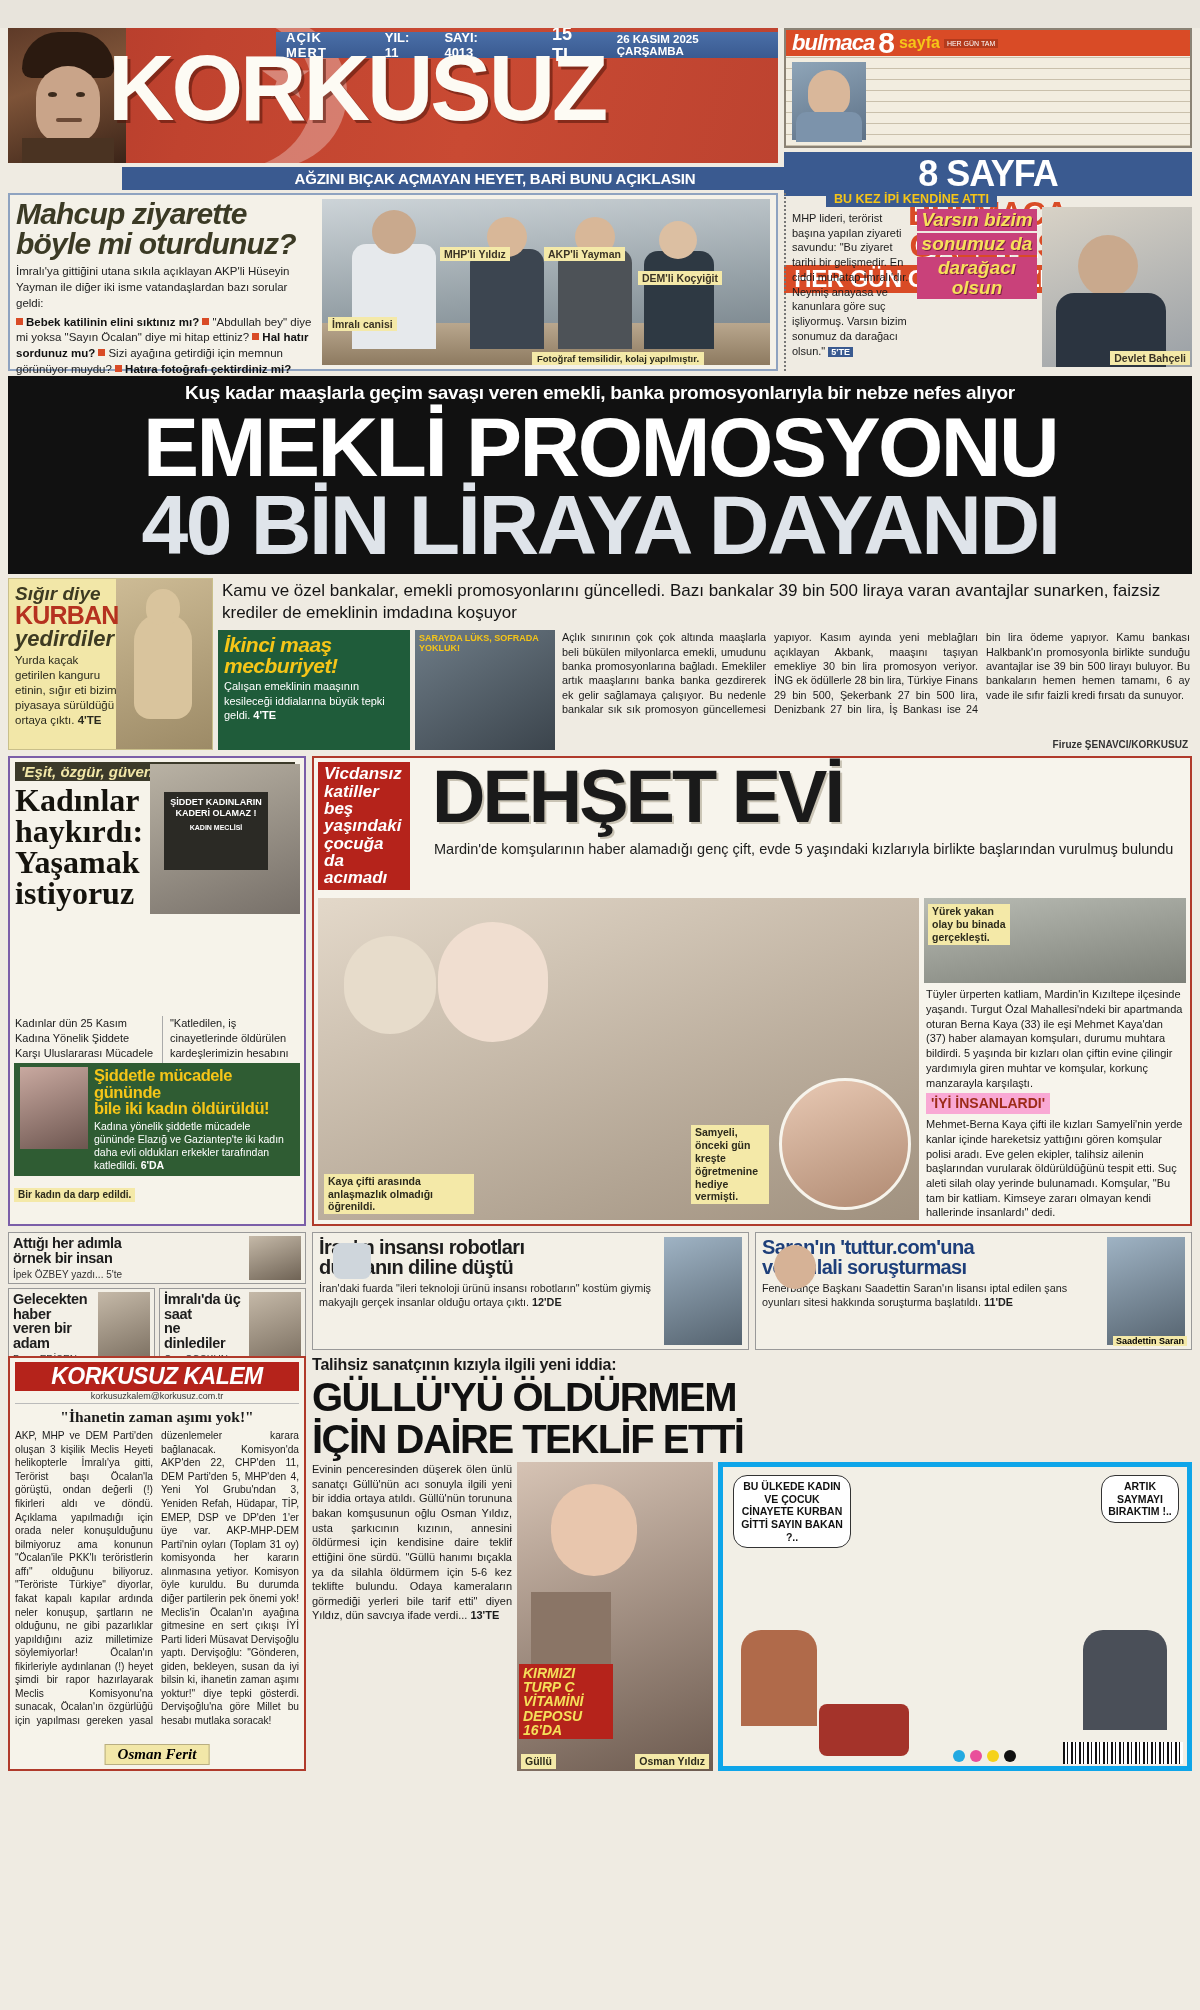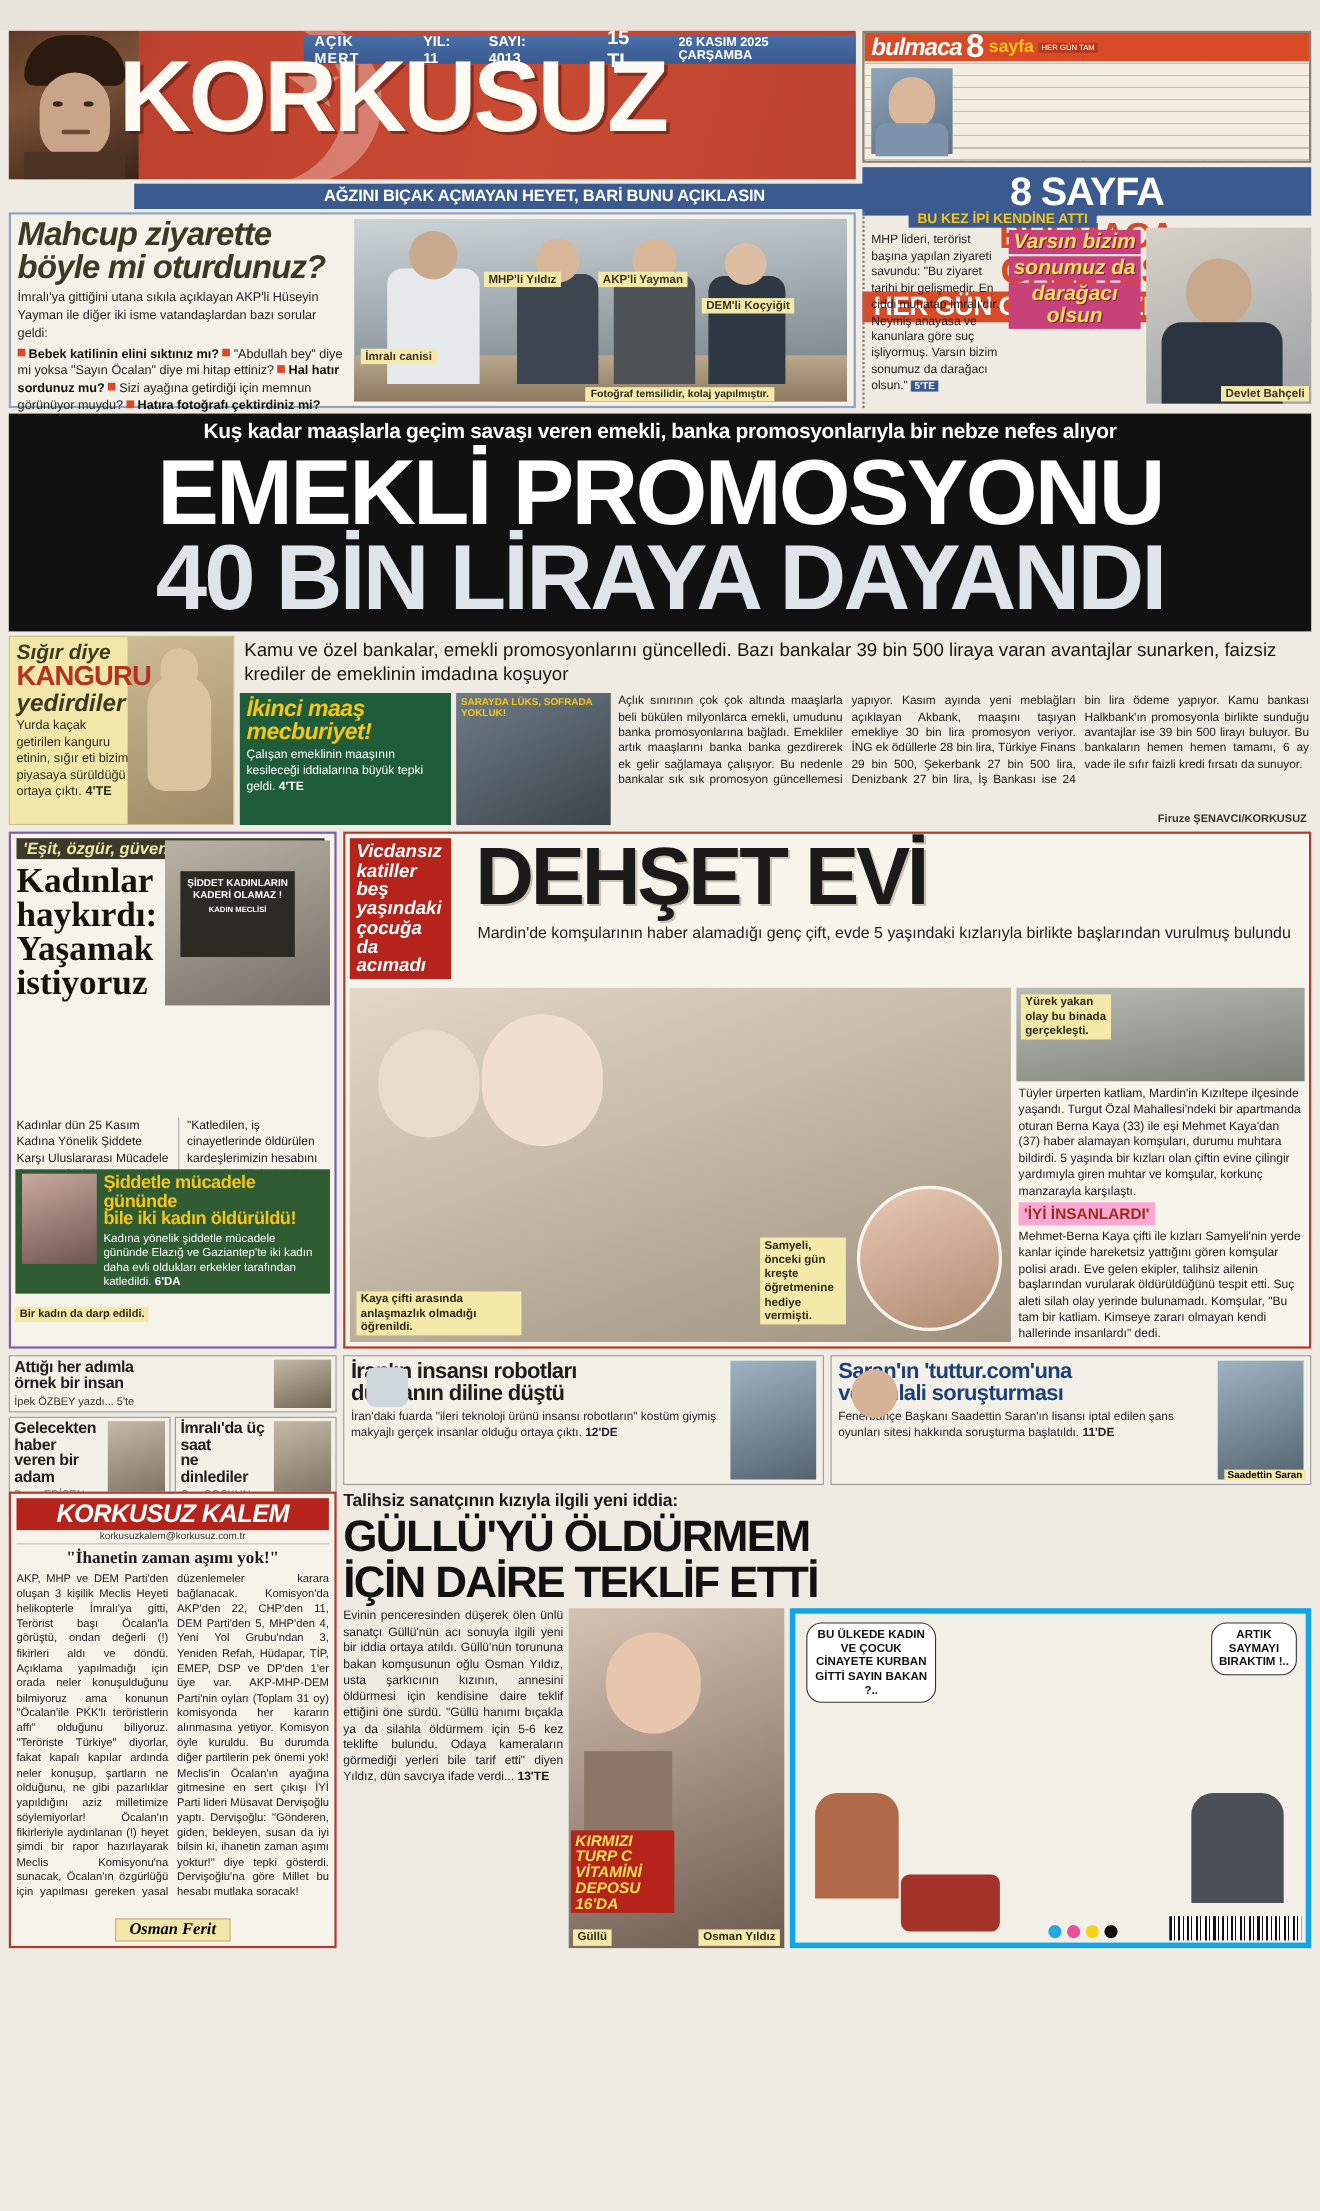--- a/index.html
+++ b/index.html
@@ -324,21 +324,21 @@
 
   <div class="sumrow">
 
     <div class="kang">
       <div class="kang-img">
         <span class="kang-body"></span>
         <span class="kang-head"></span>
       </div>
       <div class="kang-txt">
         <div class="kang-t1">Sığır diye</div>
-        <div class="kang-t2">KANGURU</div>
+        <div class="kang-t2">KURBAN</div>
         <div class="kang-t3">yedirdiler</div>
         <div class="kang-p">
           <span>Yurda kaçak getirilen kanguru etinin, sığır eti bizim piyasaya sürüldüğü ortaya çıktı.</span>
           <b>4'TE</b>
         </div>
       </div>
     </div>
 
     <div class="sum-main">
       <div class="sum-lead">Kamu ve özel bankalar, emekli promosyonlarını güncelledi. Bazı bankalar 39 bin 500 liraya varan avantajlar sunarken, faizsiz krediler de emeklinin imdadına koşuyor</div>

